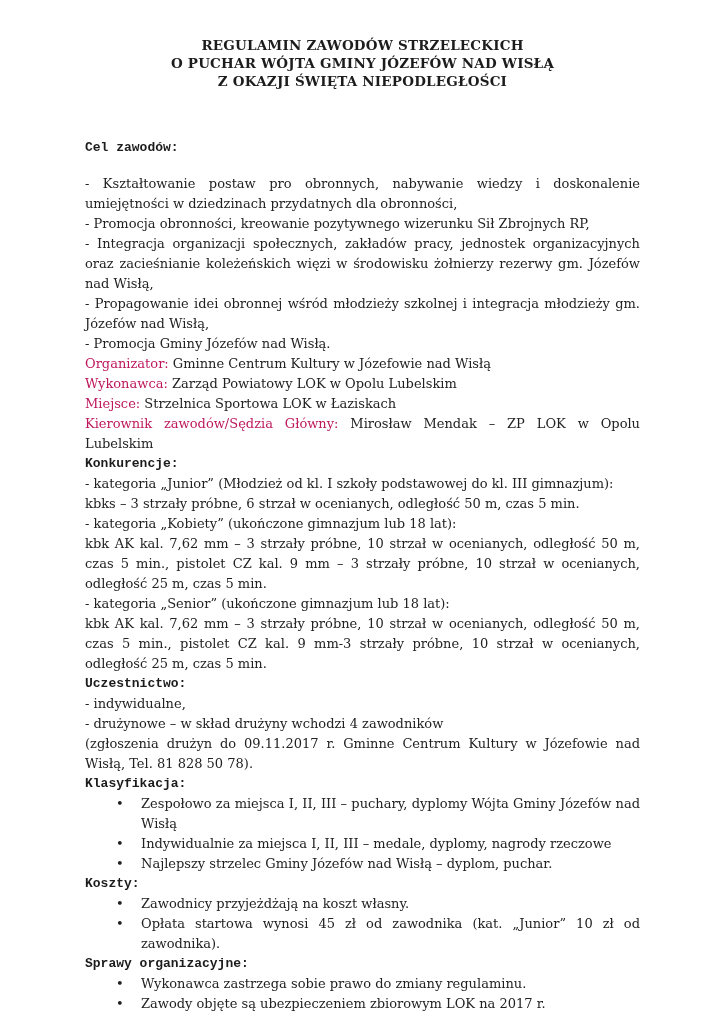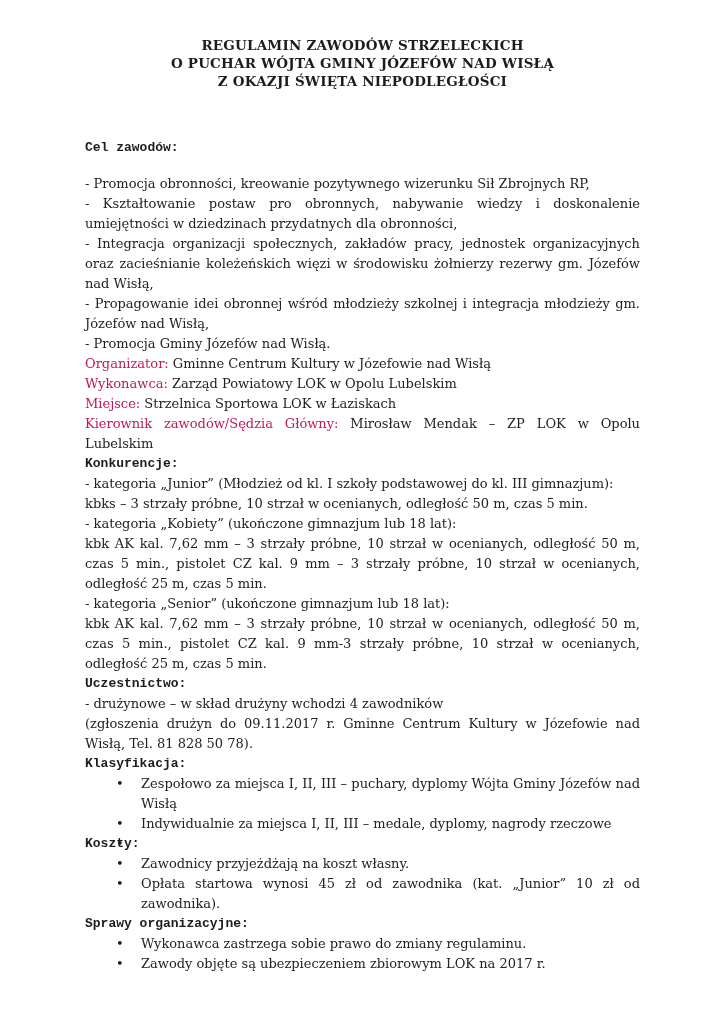--- a/index.html
+++ b/index.html
@@ -65,43 +65,44 @@
 <body>
 
 <div class="page">
   <header class="doc-title">
     <div>REGULAMIN ZAWODÓW STRZELECKICH</div>
     <div>O PUCHAR WÓJTA GMINY JÓZEFÓW NAD WISŁĄ</div>
     <div>Z OKAZJI ŚWIĘTA NIEPODLEGŁOŚCI</div>
   </header>
   <main class="doc-body">
       <p class="heading spaced">Cel zawodów:</p>
+      <p class="para">- Kształtowanie postaw pro obronnych, nabywanie wiedzy i doskonalenie umiejętności w dziedzinach przydatnych dla obronności,</p>
       <p class="para">- Promocja obronności, kreowanie pozytywnego wizerunku Sił Zbrojnych RP,</p>
-      <p class="para">- Kształtowanie postaw pro obronnych, nabywanie wiedzy i doskonalenie umiejętności w dziedzinach przydatnych dla obronności,</p>
       <p class="para">- Integracja organizacji społecznych, zakładów pracy, jednostek organizacyjnych oraz zacieśnianie koleżeńskich więzi w środowisku żołnierzy rezerwy gm. Józefów nad Wisłą,</p>
       <p class="para">- Propagowanie idei obronnej wśród młodzieży szkolnej i integracja młodzieży gm. Józefów nad Wisłą,</p>
       <p class="para">- Promocja Gminy Józefów nad Wisłą.</p>
       <p class="labeled"><strong>Organizator:</strong> Gminne Centrum Kultury w Józefowie nad Wisłą</p>
       <p class="labeled"><strong>Wykonawca:</strong> Zarząd Powiatowy LOK w Opolu Lubelskim</p>
       <p class="labeled"><strong>Miejsce:</strong> Strzelnica Sportowa LOK w Łaziskach</p>
       <p class="labeled"><strong>Kierownik zawodów/Sędzia Główny:</strong> Mirosław Mendak – ZP LOK w Opolu Lubelskim</p>
       <p class="heading">Konkurencje:</p>
       <p class="para">- kategoria „Junior” (Młodzież od kl. I szkoły podstawowej do kl. III gimnazjum):</p>
-      <p class="para">kbks – 3 strzały próbne, 10 strzał w ocenianych, odległość 50 m, czas 5 min.</p>
+      <p class="para">kbks – 3 strzały próbne, 6 strzał w ocenianych, odległość 50 m, czas 5 min.</p>
       <p class="para">- kategoria „Kobiety” (ukończone gimnazjum lub 18 lat):</p>
       <p class="para">kbk AK kal. 7,62 mm – 3 strzały próbne, 10 strzał w ocenianych, odległość 50 m, czas 5 min., pistolet CZ kal. 9 mm – 3 strzały próbne, 10 strzał w ocenianych, odległość 25 m, czas 5 min.</p>
       <p class="para">- kategoria „Senior” (ukończone gimnazjum lub 18 lat):</p>
       <p class="para">kbk AK kal. 7,62 mm – 3 strzały próbne, 10 strzał w ocenianych, odległość 50 m, czas 5 min., pistolet CZ kal. 9 mm-3 strzały próbne, 10 strzał w ocenianych, odległość 25 m, czas 5 min.</p>
       <p class="heading">Uczestnictwo:</p>
+      <p class="para">- indywidualne,</p>
       <p class="para">- drużynowe – w skład drużyny wchodzi 4 zawodników</p>
       <p class="para">(zgłoszenia drużyn do 09.11.2017 r. Gminne Centrum Kultury w Józefowie nad Wisłą, Tel. 81 828 50 78).</p>
       <p class="heading">Klasyfikacja:</p>
       <p class="bullet"><span class="bullet-marker">•</span><span>Zespołowo za miejsca I, II, III – puchary, dyplomy Wójta Gminy Józefów nad Wisłą</span></p>
       <p class="bullet"><span class="bullet-marker">•</span><span>Indywidualnie za miejsca I, II, III – medale, dyplomy, nagrody rzeczowe</span></p>
-      <p class="bullet"><span class="bullet-marker">•</span></p>
+      <p class="bullet"><span class="bullet-marker">•</span><span>Najlepszy strzelec Gminy Józefów nad Wisłą – dyplom, puchar.</span></p>
       <p class="heading">Koszty:</p>
       <p class="bullet"><span class="bullet-marker">•</span><span>Zawodnicy przyjeżdżają na koszt własny.</span></p>
       <p class="bullet"><span class="bullet-marker">•</span><span>Opłata startowa wynosi 45 zł od zawodnika (kat. „Junior” 10 zł od zawodnika).</span></p>
       <p class="heading">Sprawy organizacyjne:</p>
       <p class="bullet"><span class="bullet-marker">•</span><span>Wykonawca zastrzega sobie prawo do zmiany regulaminu.</span></p>
       <p class="bullet"><span class="bullet-marker">•</span><span>Zawody objęte są ubezpieczeniem zbiorowym LOK na 2017 r.</span></p>
     </main>
 </div>
 
 </body></html>

